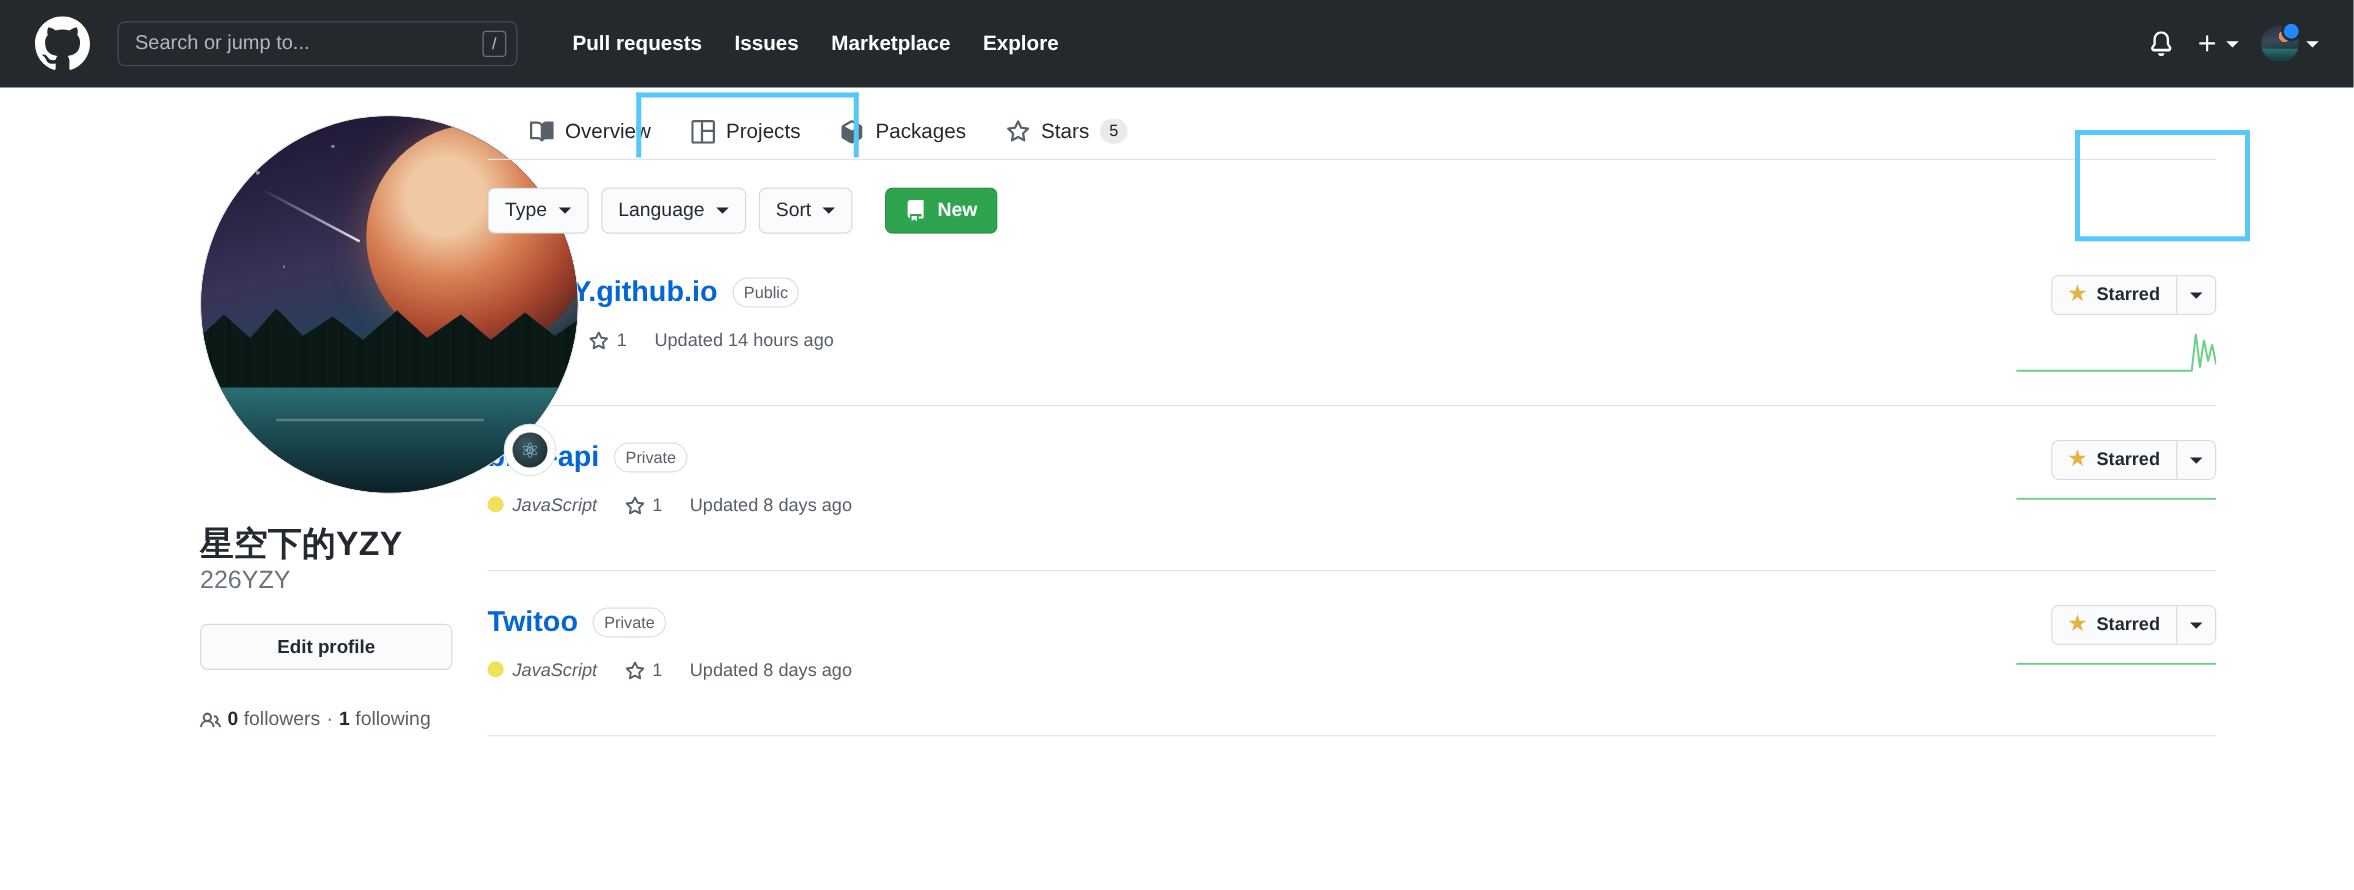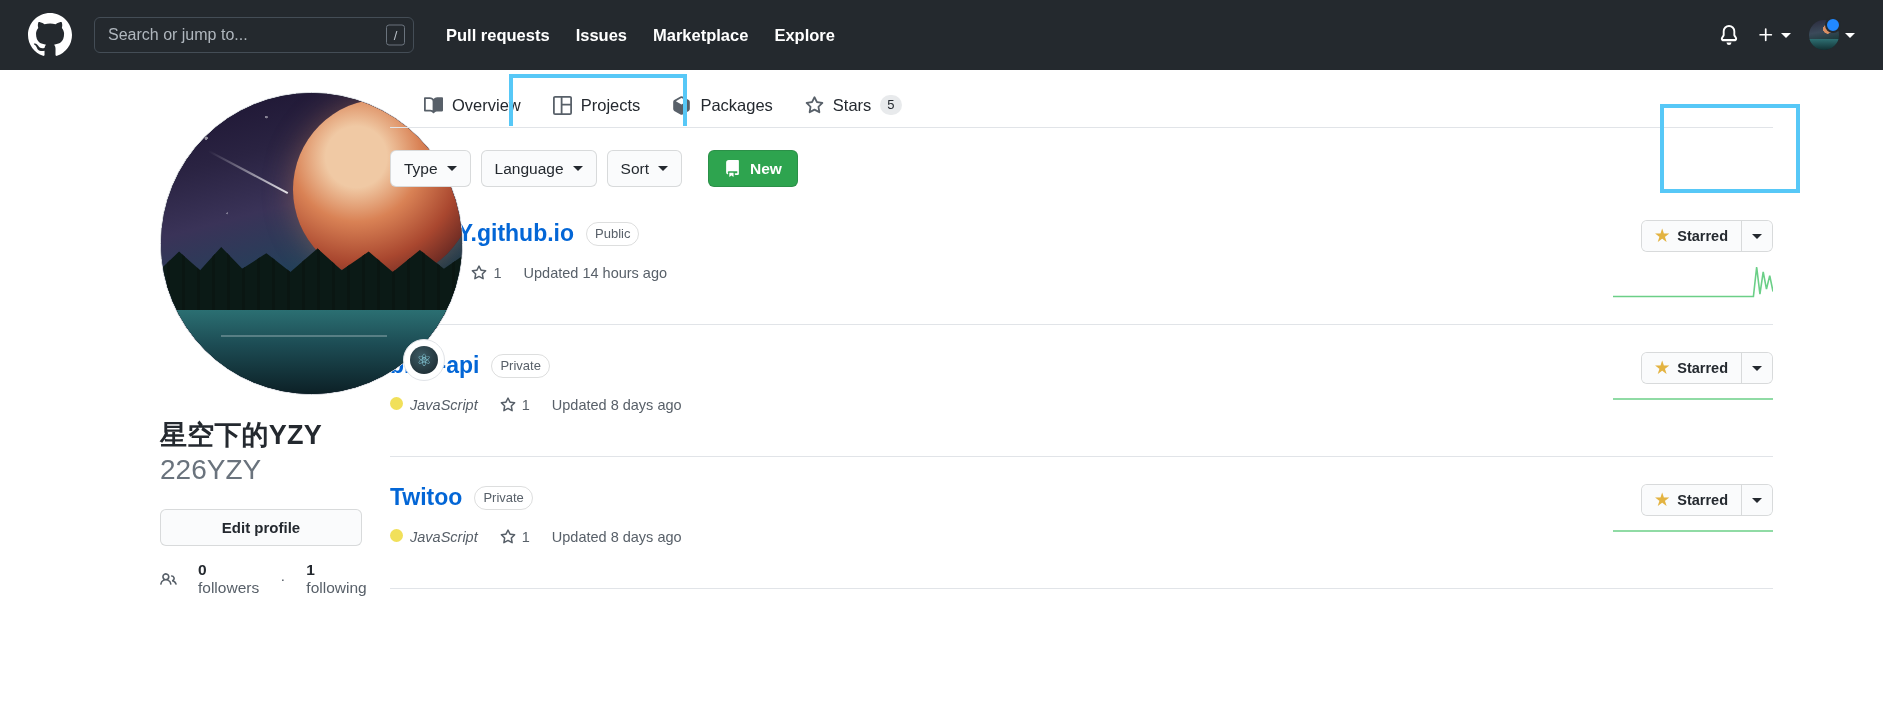--- a/index.html
+++ b/index.html
@@ -51,21 +51,21 @@
     color: #b9c0c7;
     font-size: 13px;
     display: flex; align-items: center; justify-content: center;
     line-height: 1;
   }
 
   .hdr-nav {
     display: flex;
     align-items: center;
     gap: 26px;
-    margin-left: 32px;
+    margin-left: 44px;
   }
   .hdr-nav a {
     color: #ffffff;
     font-size: 16.5px;
     font-weight: bold;
     text-decoration: none;
     white-space: nowrap;
   }
 
   .hdr-right {
@@ -206,21 +206,21 @@
 
   .name-full {
     font-size: 27px;
     font-weight: bold;
     color: #24292f;
     margin-top: 24px;
     line-height: 1.2;
     letter-spacing: 0.2px;
   }
   .name-handle {
-    font-size: 28px;
+    font-size: 20px;
     font-weight: 300;
     color: #6a737d;
     line-height: 1.25;
     margin-top: 1px;
   }
   .edit-profile-btn {
     display: block;
     width: 100%;
     margin-top: 22px;
     padding: 9px 0;
@@ -229,22 +229,22 @@
     border-radius: 6px;
     font-size: 15px;
     font-weight: bold;
     color: #24292f;
     font-family: "Liberation Sans", sans-serif;
     cursor: pointer;
   }
   .followers-row {
     display: flex;
     align-items: center;
-    gap: 21px;
-    margin-top: 15px;
+    gap: 5px;
+    margin-top: 31px;
     font-size: 15.5px;
     color: #586069;
   }
   .followers-row svg { fill: #586069; display: block; }
   .followers-row b { color: #24292f; font-weight: bold; }
   .dot-sep { color: #586069; }
 
   
   .main-col {
     flex: 1;

